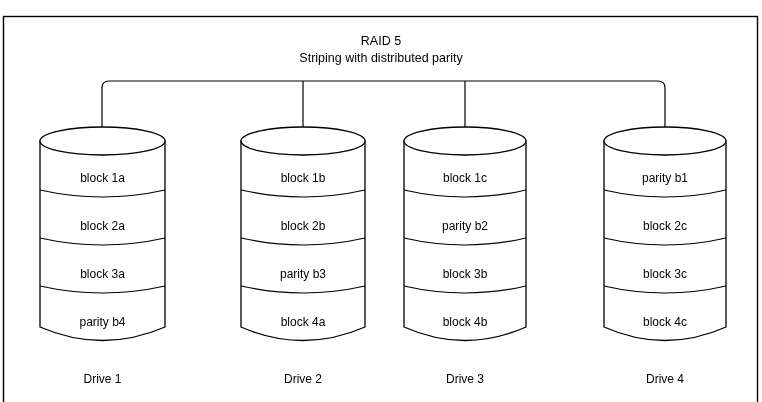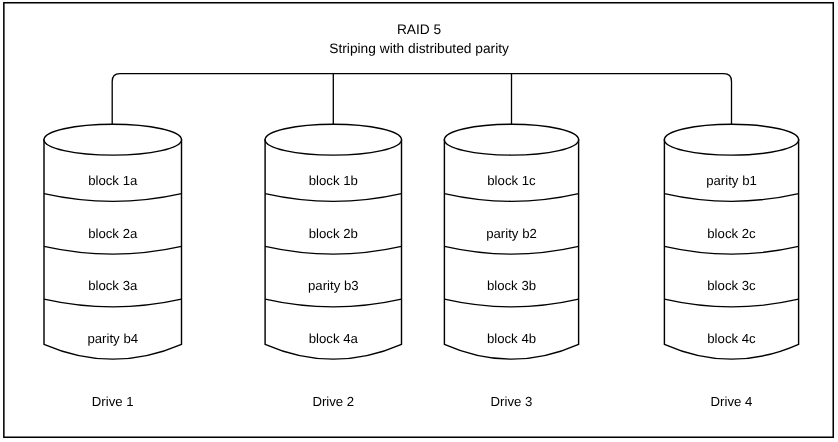--- a/index.html
+++ b/index.html
@@ -11,20 +11,21 @@
     width: 762px;
     height: 402px;
     font-family: "Liberation Sans", sans-serif;
     color: #000000;
     overflow: hidden;
   }
   #canvas {
     position: relative;
     width: 762px;
     height: 372px;
+    margin-top: 14px;
   }
   #diagram-svg {
     position: absolute;
     left: 0;
     top: 0;
     width: 762px;
     height: 402px;
   }
   .frame-rect {
     fill: #ffffff;

